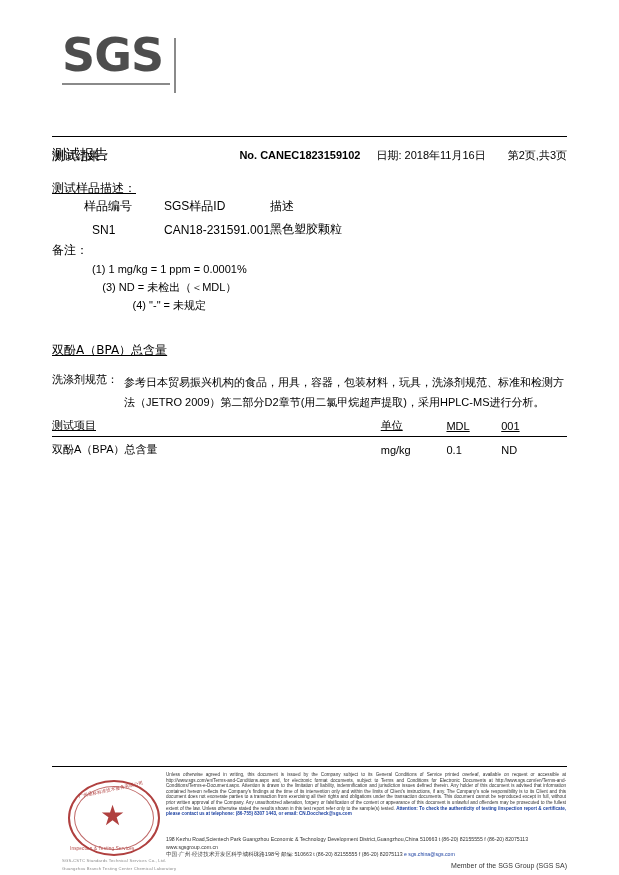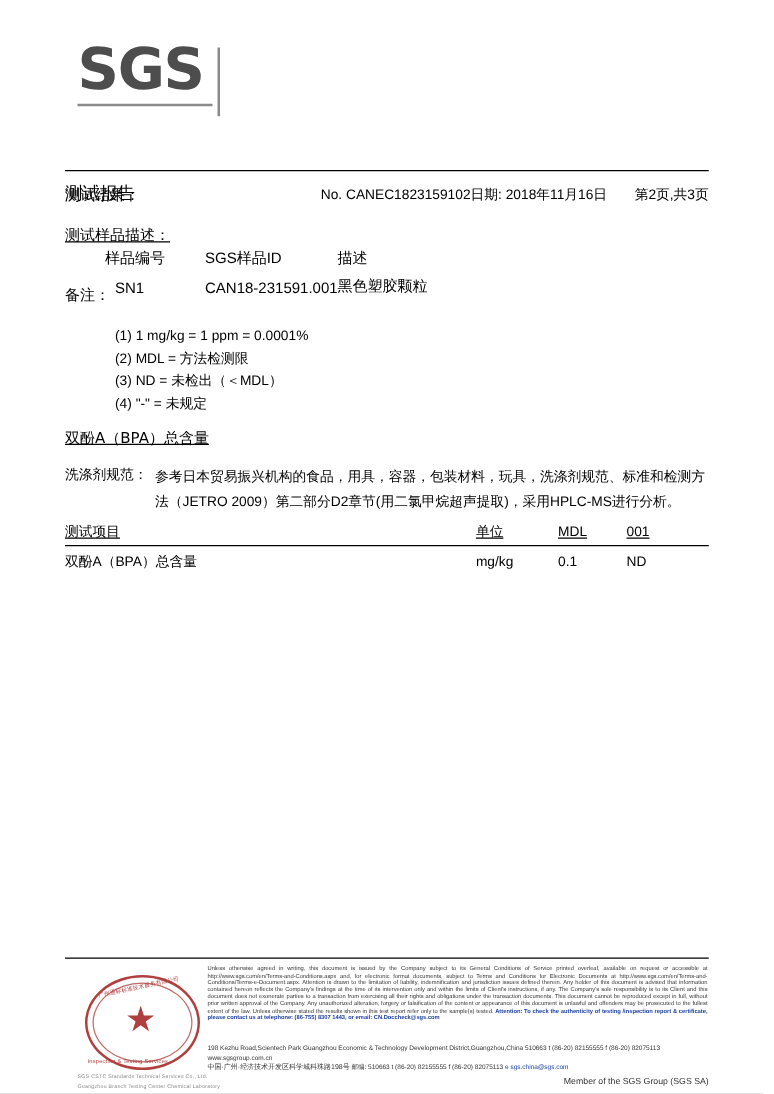--- a/index.html
+++ b/index.html
@@ -67,21 +67,21 @@
     margin-top: 34px;
   }
   .title-meta {
     margin-left: auto;
     display: flex;
     align-items: baseline;
     font-size: 11px;
     color: #000;
     white-space: nowrap;
   }
-  .meta-no { margin-right: 0; }
+  .meta-no { margin-right: 16px; font-weight: bold; }
   .meta-date { }
   .meta-page { margin-left: 22px; }
 
   .hrule {
     position: absolute;
     left: 52px;
     width: 515px;
     height: 1px;
     background: #000;
   }
@@ -90,21 +90,21 @@
   
   .block {
     position: absolute;
     font-size: 12px;
     color: #000;
     line-height: 17px;
     white-space: nowrap;
   }
   .b-results { left: 52px; top: 148px; }
   .b-sampledesc { left: 52px; top: 180px; text-decoration: underline; }
-  .b-remarks { left: 52px; top: 228px; }
+  .b-remarks { left: 52px; top: 242px; }
 
   .sample-table {
     position: absolute;
     left: 84px;
     top: 198px;
     font-size: 12px;
     color: #000;
     border-collapse: collapse;
   }
   .sample-table th {
@@ -124,21 +124,21 @@
   .sample-table td.col-sn { padding-left: 8px; }
 
   .remark-list {
     position: absolute;
     left: 92px;
     top: 260px;
     font-size: 11px;
     color: #000;
     line-height: 18px;
   }
-  .remark-list div { white-space: nowrap; }
+  .remark-list div { white-space: nowrap; text-align: center; }
 
   
   .section-head {
     position: absolute;
     left: 52px;
     top: 342px;
     font-size: 12px;
     color: #000;
     font-family: "DejaVu Sans", sans-serif;
     text-decoration: underline;
@@ -324,21 +324,20 @@
         <td class="col-sn">SN1</td>
         <td class="col-id">CAN18-231591.001</td>
         <td class="col-desc">黑色塑胶颗粒</td>
       </tr>
     </tbody>
   </table>
 
   <div class="block b-remarks">备注：</div>
   <div class="remark-list">
     <div>(1) 1 mg/kg = 1 ppm = 0.0001%</div>
-    <div>(2) MDL = 方法检测限</div>
     <div>(3) ND = 未检出（＜MDL）</div>
     <div>(4) "-" = 未规定</div>
   </div>
 
   <div class="section-head">双酚A（BPA）总含量</div>
 
   <div class="method-label">洗涤剂规范：</div>
   <div class="method-body">
     <div>参考日本贸易振兴机构的食品，用具，容器，包装材料，玩具，洗涤剂规范、标准和检测方</div>
     <div>法（JETRO 2009）第二部分D2章节(用二氯甲烷超声提取)，采用HPLC-MS进行分析。</div>

